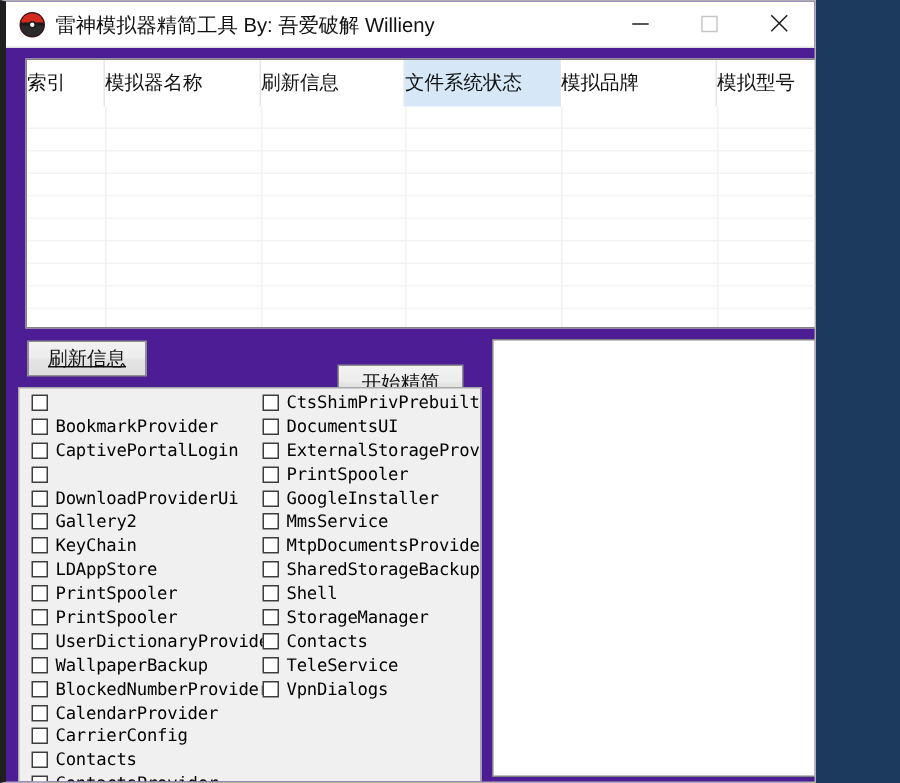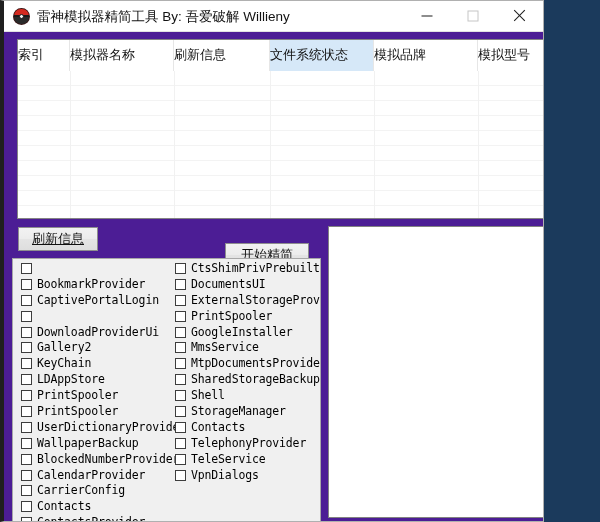--- a/index.html
+++ b/index.html
@@ -489,24 +489,20 @@
         <div class="cbrow">
           <span class="cbbox"></span>
           <span class="cblabel">StorageManager</span>
         </div>
         <div class="cbrow">
           <span class="cbbox"></span>
           <span class="cblabel">Contacts</span>
         </div>
         <div class="cbrow">
           <span class="cbbox"></span>
-          <span class="cblabel">TelephonyProvider</span>
-        </div>
-        <div class="cbrow">
-          <span class="cbbox"></span>
           <span class="cblabel">TeleService</span>
         </div>
         <div class="cbrow">
           <span class="cbbox"></span>
           <span class="cblabel">VpnDialogs</span>
         </div>
       </div>
   </div>
 
   <div id="logpanel">

